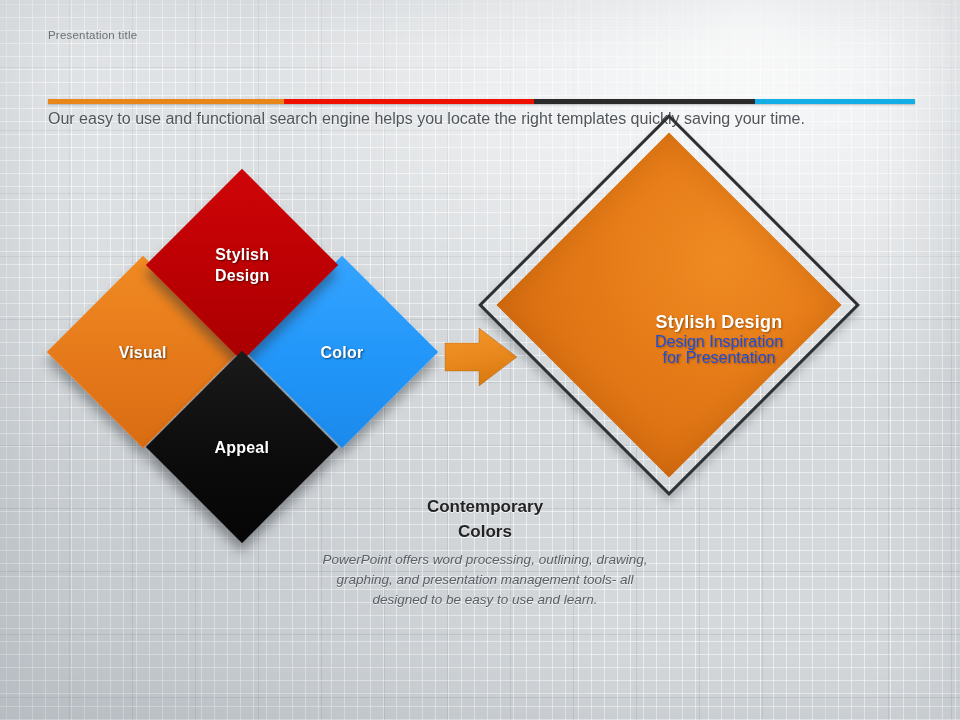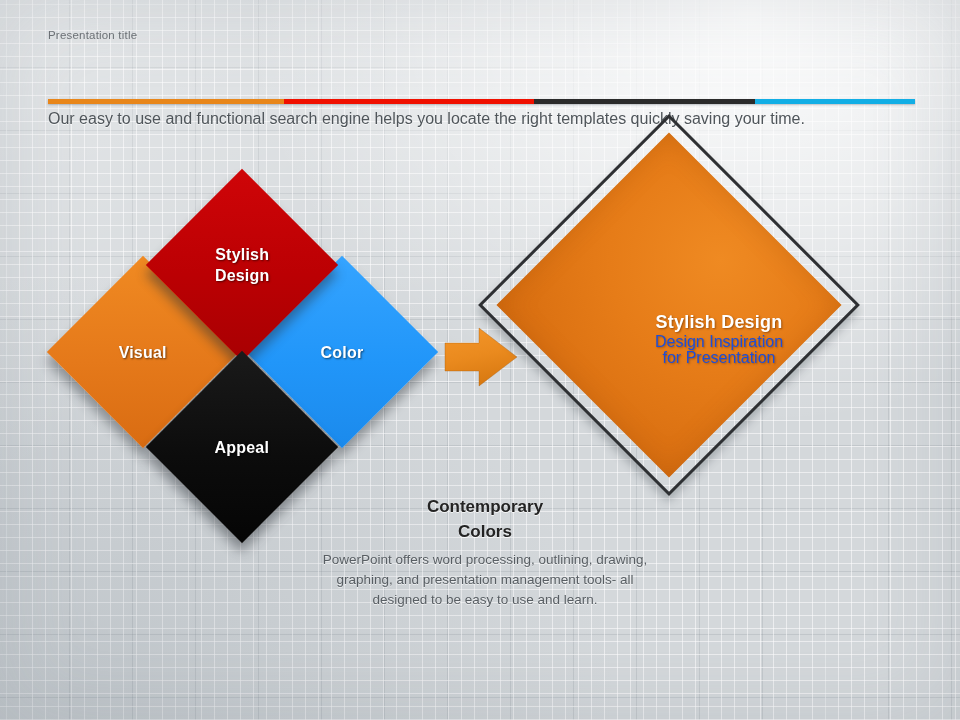--- a/index.html
+++ b/index.html
@@ -164,20 +164,21 @@
   #caption-title {
     font-size: 17px; font-weight: bold; color: #232323;
     line-height: 25px; white-space: pre-line;
     text-shadow: 0 1px 0 rgba(255,255,255,0.7);
   }
   #caption-body {
     margin-top: 6px;
     font-size: 13.5px; color: #585e63; line-height: 20px;
     white-space: pre-line;
     text-shadow: 0 1px 0 rgba(255,255,255,0.6);
+    font-style: italic;
   }
 </style>
 </head>
 <body>
 
 <div id="slide">
 
   <div id="bg-grid"></div>
   <div id="bg-sheen"></div>
   <div id="bg-vignette"></div>

